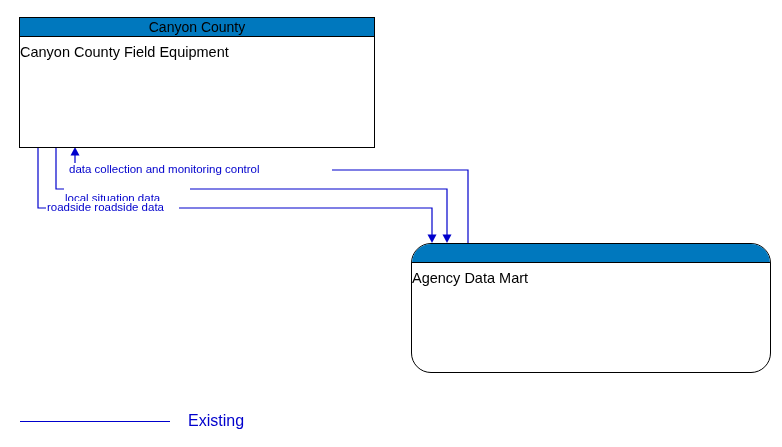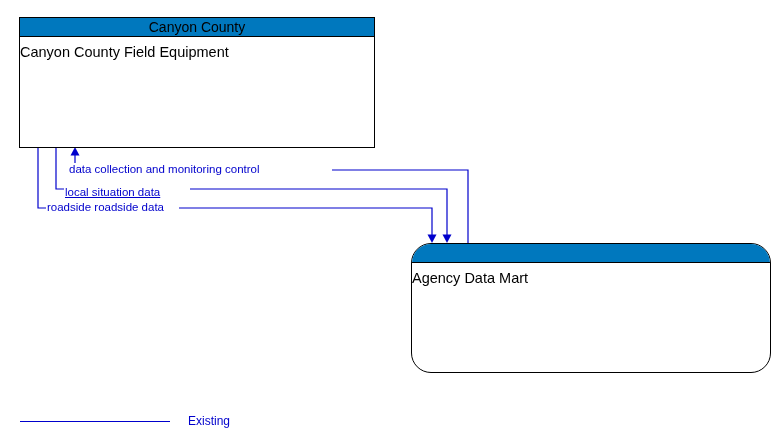--- a/index.html
+++ b/index.html
@@ -86,21 +86,21 @@
   .flow-label {
     position: absolute;
     color: #0000CC;
     font-size: 11.5px;
     line-height: 13px;
     white-space: nowrap;
     background: #ffffff;
     padding: 0 1px;
   }
   #flow-label-0 { left: 68px;  top: 163px; }
-  #flow-label-1 { left: 64px;  top: 186px; text-decoration: underline; }
+  #flow-label-1 { left: 64px;  top: 192px; text-decoration: underline; }
   #flow-label-2 { left: 46px;  top: 201px; }
 
   
   #legend {
     position: absolute;
     left: 20px;
     top: 412px;
     width: 300px;
     height: 20px;
   }
@@ -110,21 +110,21 @@
     top: 9px;
     width: 150px;
     height: 0px;
     border-top: 1.2px solid #0000CC;
   }
   #legend-label {
     position: absolute;
     left: 168px;
     top: 1px;
     color: #0000CC;
-    font-size: 12px;
+    font-size: 16px;
     line-height: 16px;
     white-space: nowrap;
   }
 </style>
 </head>
 <body>
 
 <div id="diagram-root">
 
   <svg id="flow-layer" viewBox="0 0 782 447" width="782" height="447">

